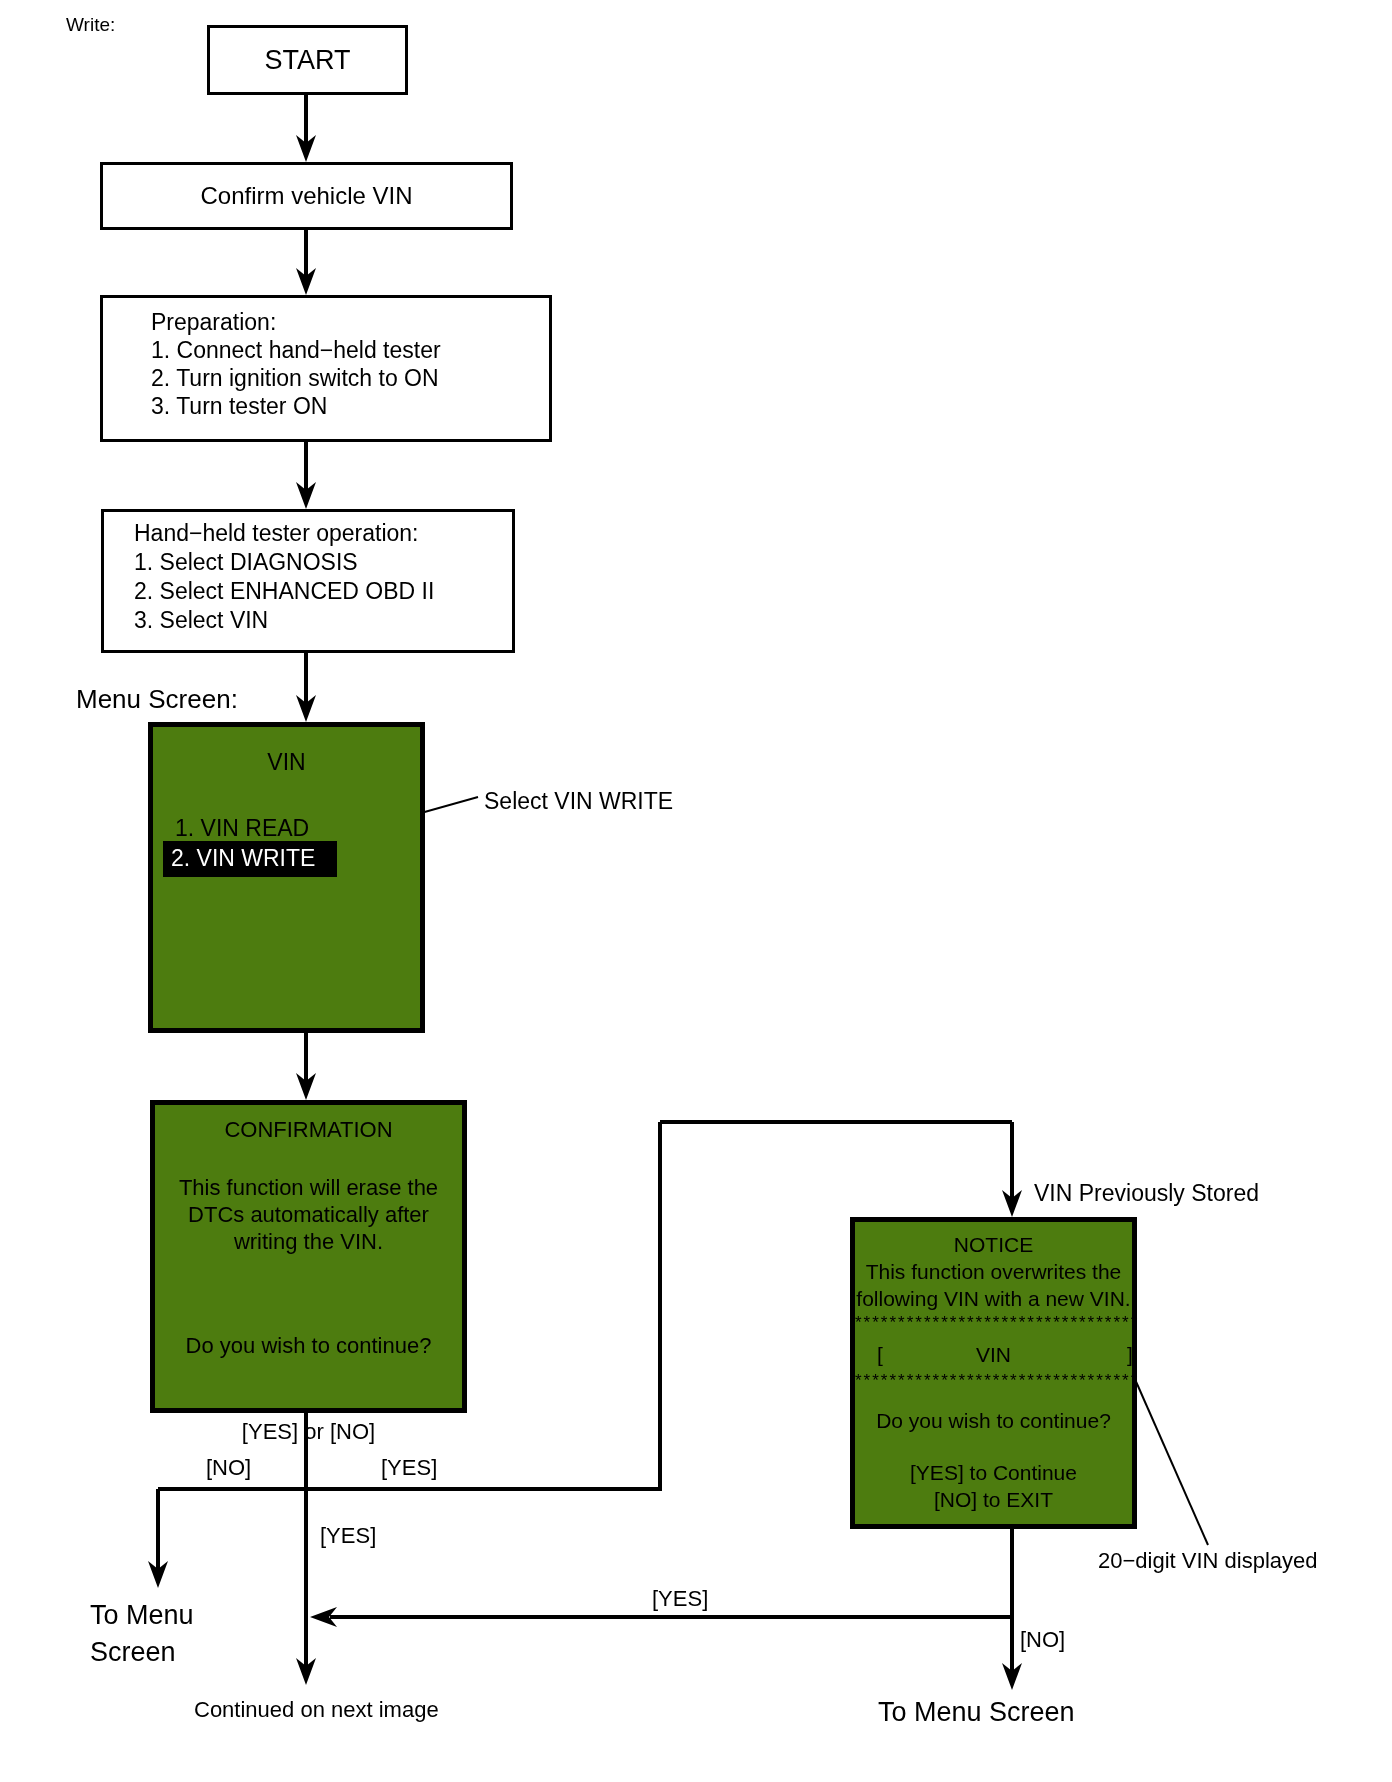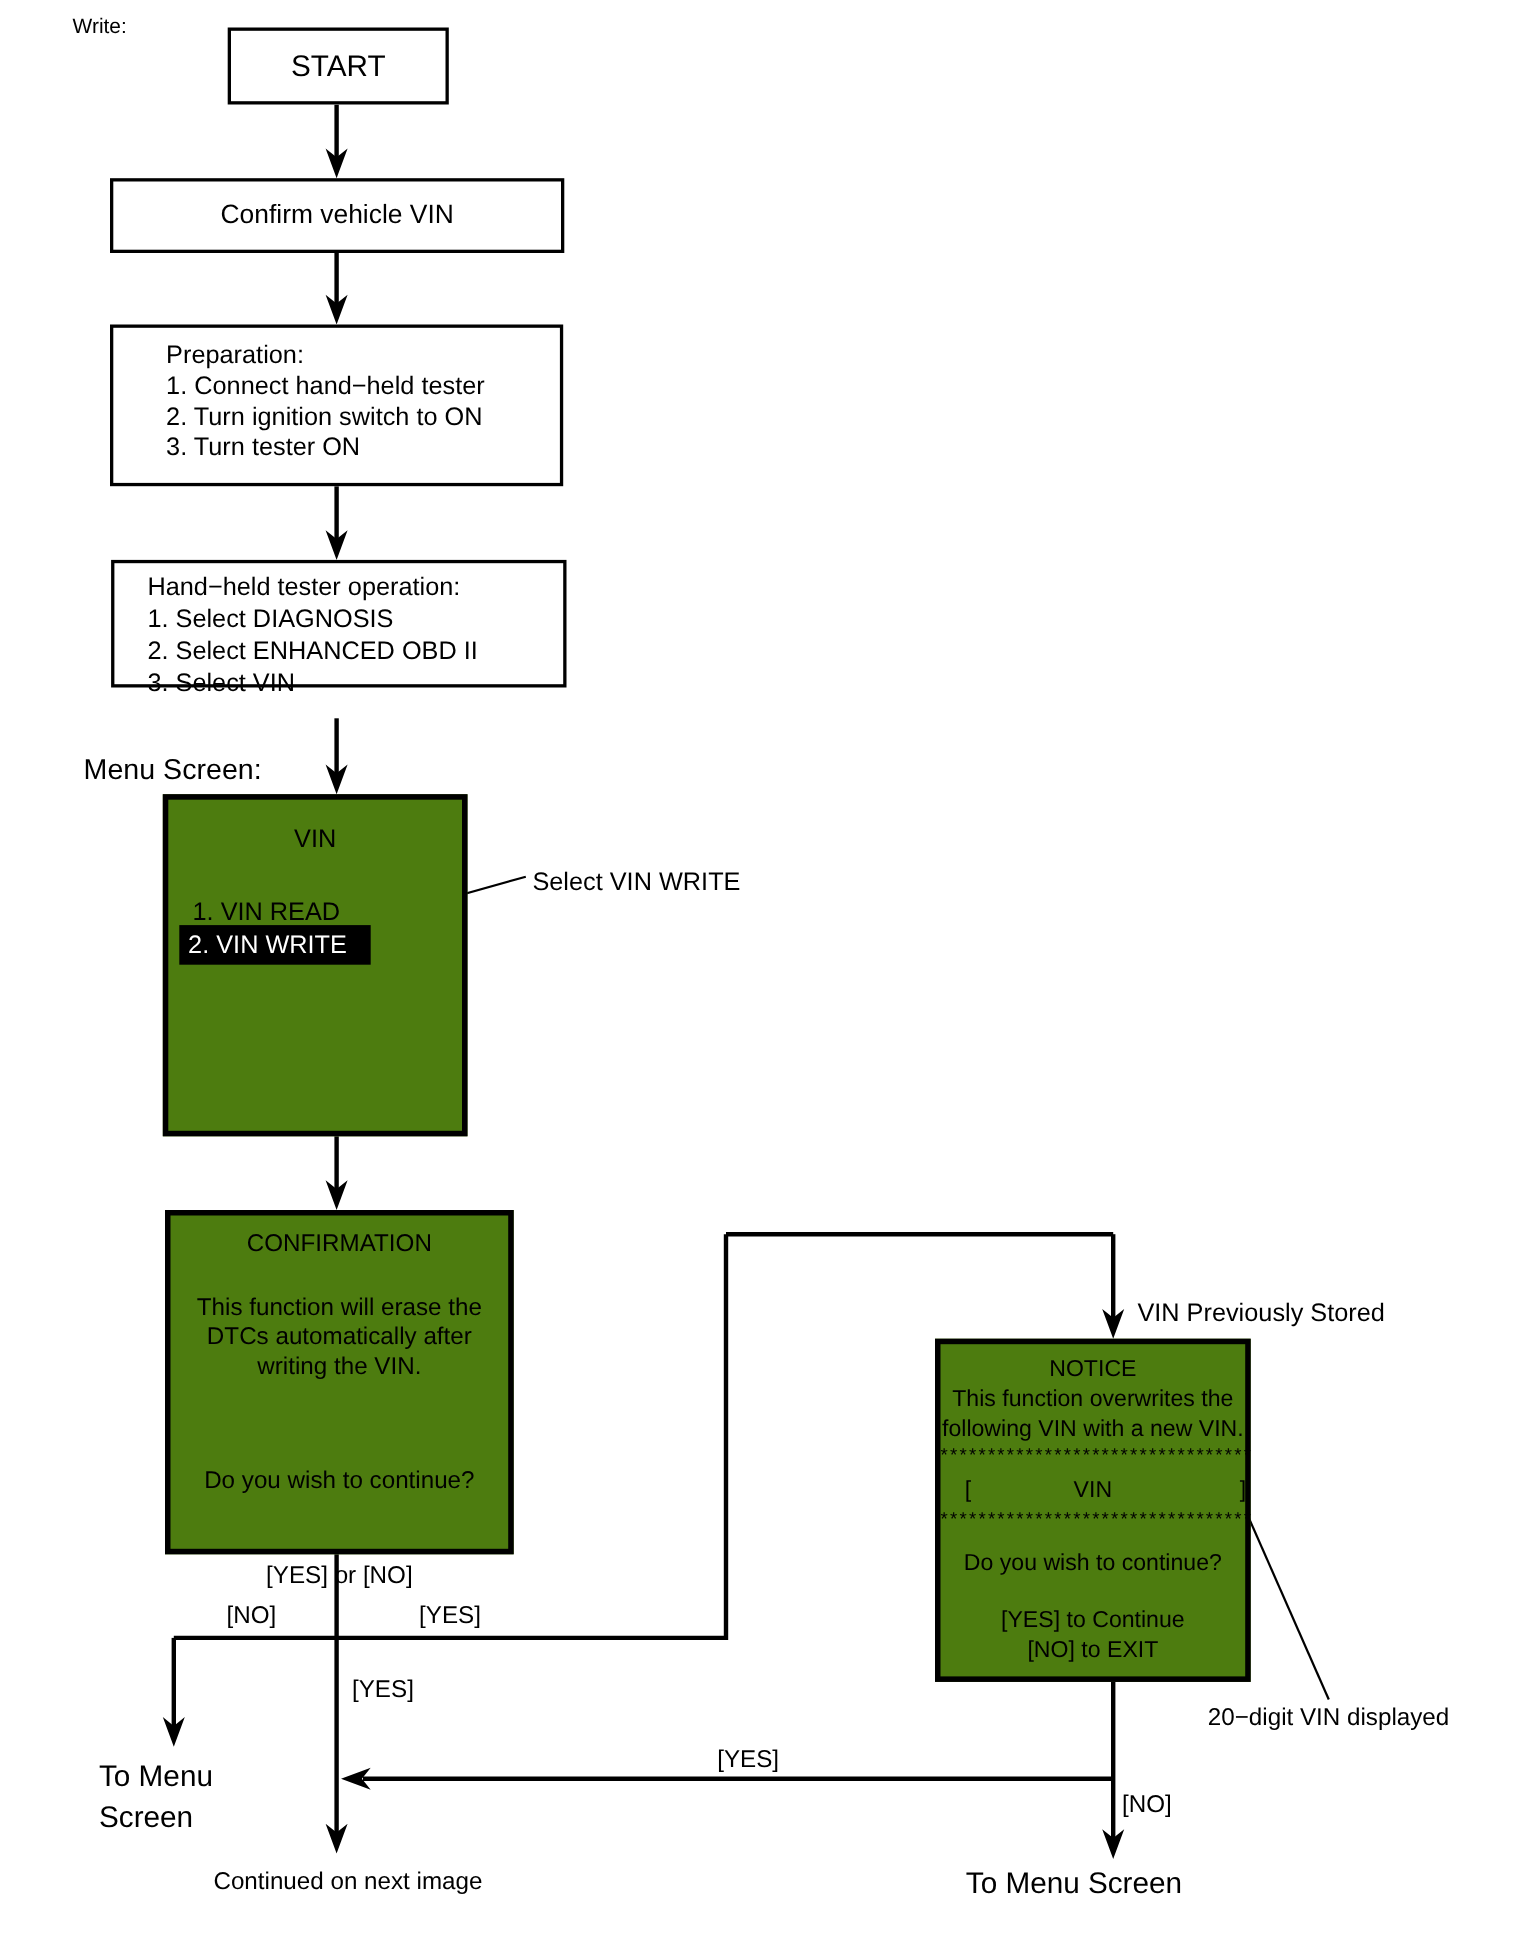--- a/index.html
+++ b/index.html
@@ -22,22 +22,22 @@
 
   
   .sbox { position: absolute; border: 5px solid #000; background: #4d7c0f; }
 
   #write-label       { left: 66px;  top: 14px;  font-size: 19px; }
   #menu-screen-label { left: 76px;  top: 684px; font-size: 26px; }
 
   #start-box   { left: 207px; top: 25px;  width: 201px; height: 70px; font-size: 27px; }
   #confirm-box { left: 100px; top: 162px; width: 413px; height: 68px; font-size: 24px; }
 
-  #prep-box   { left: 100px; top: 295px; width: 412px; height: 147px; padding: 10px 0 0 48px; font-size: 23px; line-height: 28px; }
-  #tester-box { left: 101px; top: 509px; width: 414px; height: 116px; padding: 7px 0 0 30px;  font-size: 23px; line-height: 29px; }
+  #prep-box   { left: 100px; top: 295px; width: 452px; height: 147px; padding: 10px 0 0 48px; font-size: 23px; line-height: 28px; }
+  #tester-box { left: 101px; top: 509px; width: 414px; height: 144px; padding: 7px 0 0 30px;  font-size: 23px; line-height: 29px; }
 
   #vin-menu-box { left: 148px; top: 722px; width: 277px; height: 311px; font-size: 23px; }
   #vin-menu-title { position: absolute; left: 0; top: 22px; width: 100%; text-align: center; }
   #vin-item-read  { position: absolute; left: 22px; top: 88px; }
   #vin-item-write { position: absolute; left: 10px; top: 114px; background: #000; color: #fff; padding: 4px 22px 5px 8px; }
 
   #confirmation-box { left: 150px; top: 1100px; width: 317px; height: 313px; font-size: 22px; }
   .cline { position: absolute; left: 0; width: 100%; text-align: center; white-space: nowrap; }
   #conf-title { top: 12px; }
   #conf-l1 { top: 70px; }

